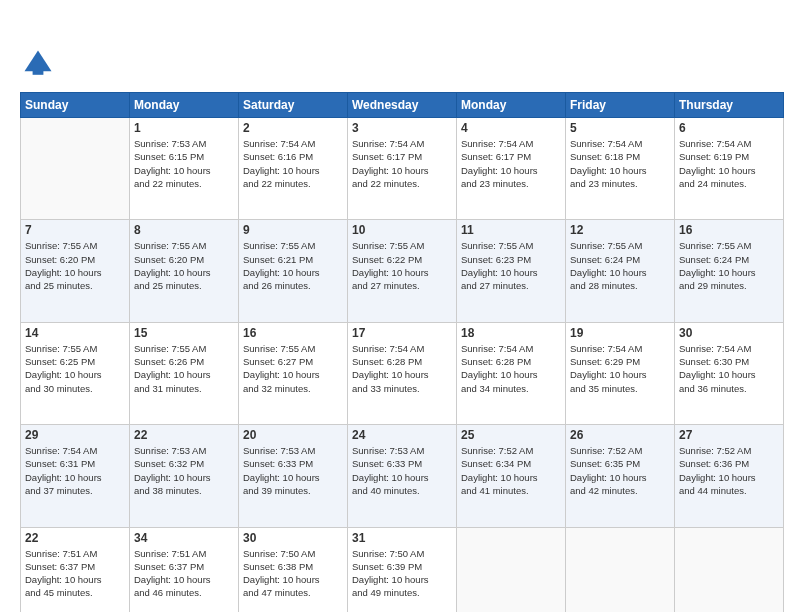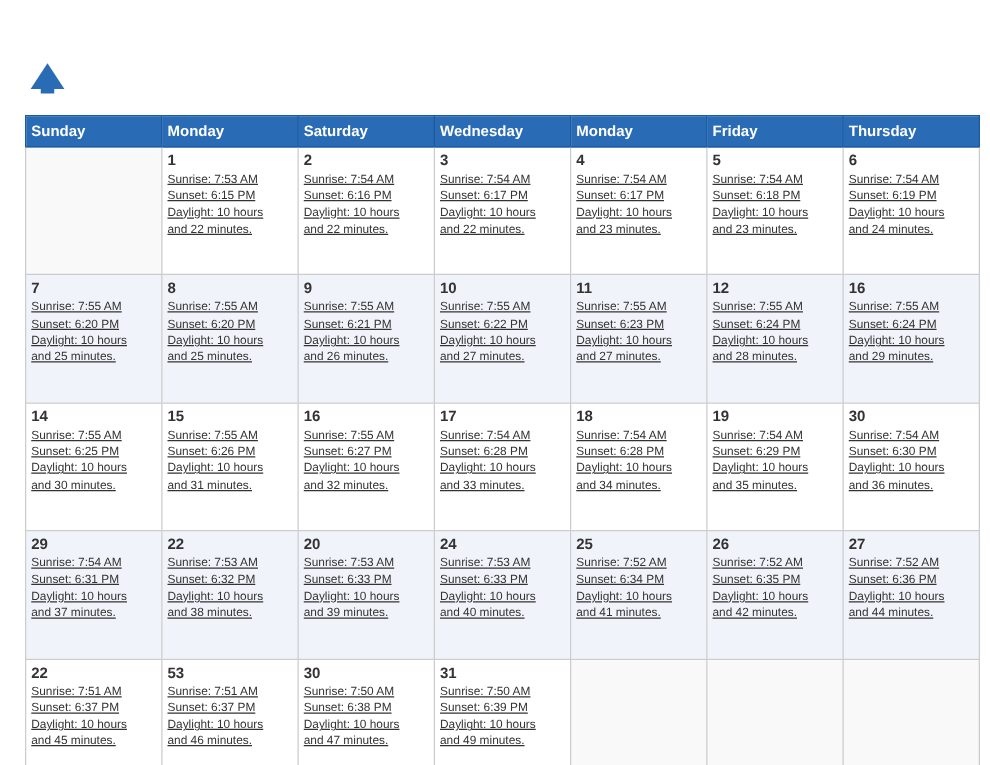--- a/index.html
+++ b/index.html
@@ -84,21 +84,20 @@
     .day-num {
       font-size: 12px;
       font-weight: bold;
       display: block;
       margin-bottom: 2px;
     }
     .day-info {
       font-size: 9.5px;
       line-height: 1.4;
       color: #333;
-      text-decoration: underline;
     }
     .alt-row td {
       background-color: #f0f4fa;
     }
   </style>
 </head>
 <body>
 
 <div class="page">
   <div class="header">
@@ -331,21 +330,21 @@
         </tr>
         <tr>
           <td>
             <span class="day-num">22</span>
             <div class="day-info" style="white-space: pre-line;">Sunrise: 7:51 AM
 Sunset: 6:37 PM
 Daylight: 10 hours
 and 45 minutes.</div>
           </td>
           <td>
-            <span class="day-num">53</span>
+            <span class="day-num">34</span>
             <div class="day-info" style="white-space: pre-line;">Sunrise: 7:51 AM
 Sunset: 6:37 PM
 Daylight: 10 hours
 and 46 minutes.</div>
           </td>
           <td>
             <span class="day-num">30</span>
             <div class="day-info" style="white-space: pre-line;">Sunrise: 7:50 AM
 Sunset: 6:38 PM
 Daylight: 10 hours

